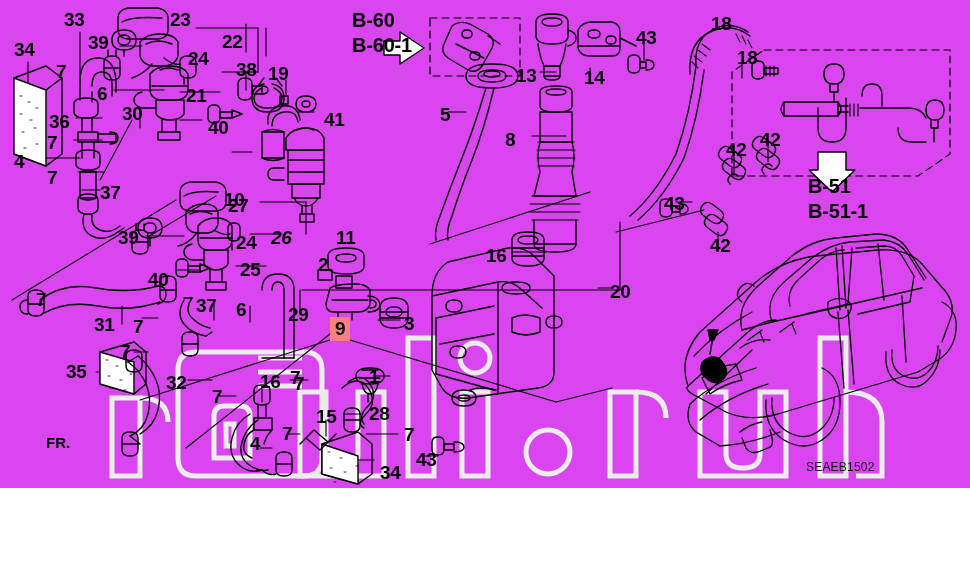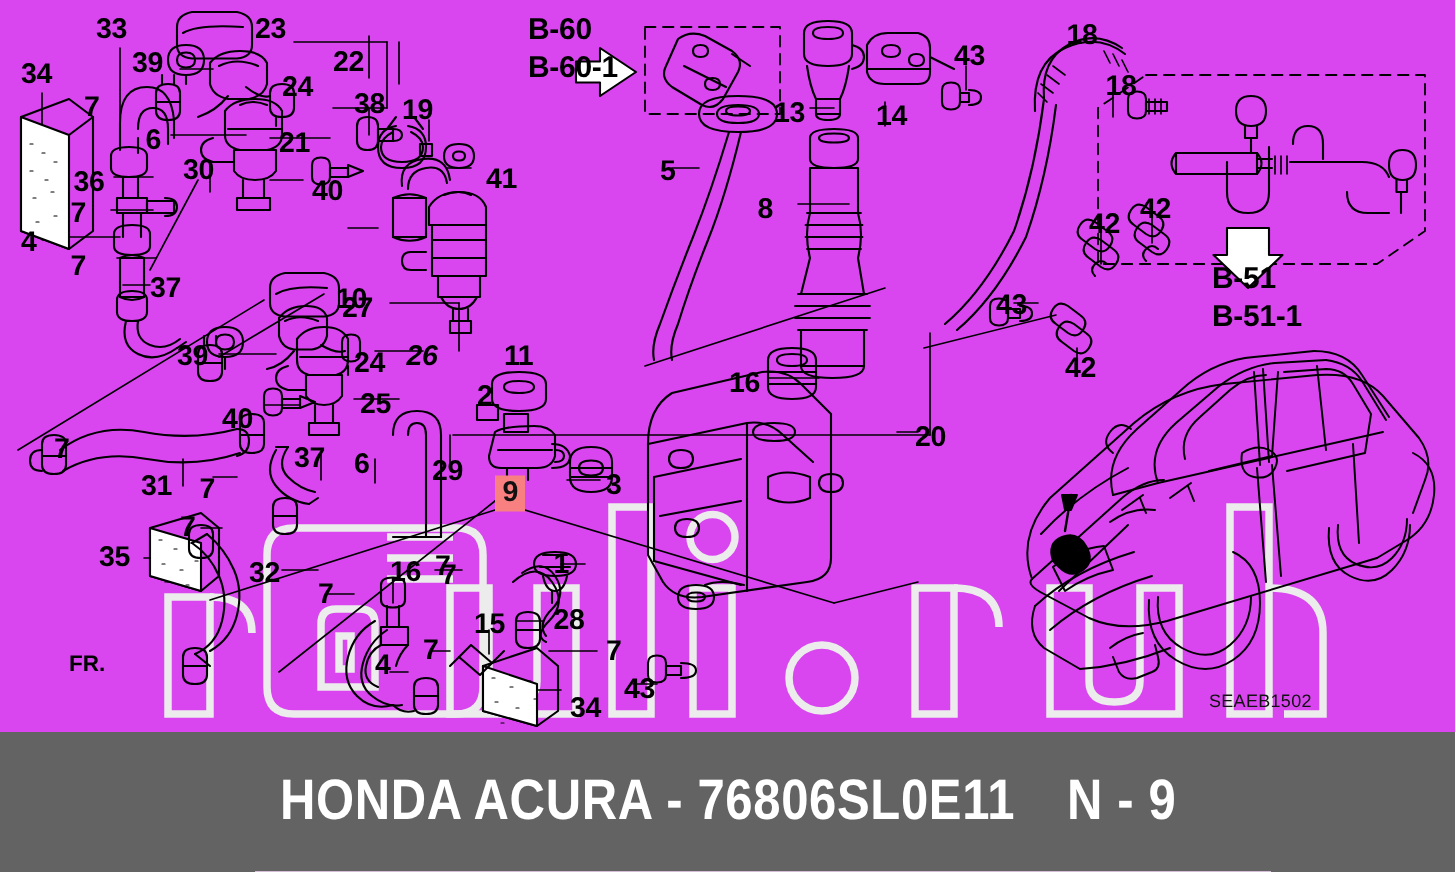--- a/index.html
+++ b/index.html
@@ -599,19 +599,14 @@
     <div class="secref" style="left:808px;top:174px;">
       <div>B-51</div>
       <div>B-51-1</div>
     </div>
 
     <div class="frtag" style="left:46px;top:434px;">FR.</div>
 
     <div class="drawcode" style="left:806px;top:460px;">SEAEB1502</div>
   </div>
 
-  <div id="footer">
-    <div id="footer-text">
-      <span>HONDA ACURA - 76806SL0E11</span><span class="fsp"></span><span>N - 9</span>
-    </div>
-  </div>
 
 </div>
 
 </body></html>

